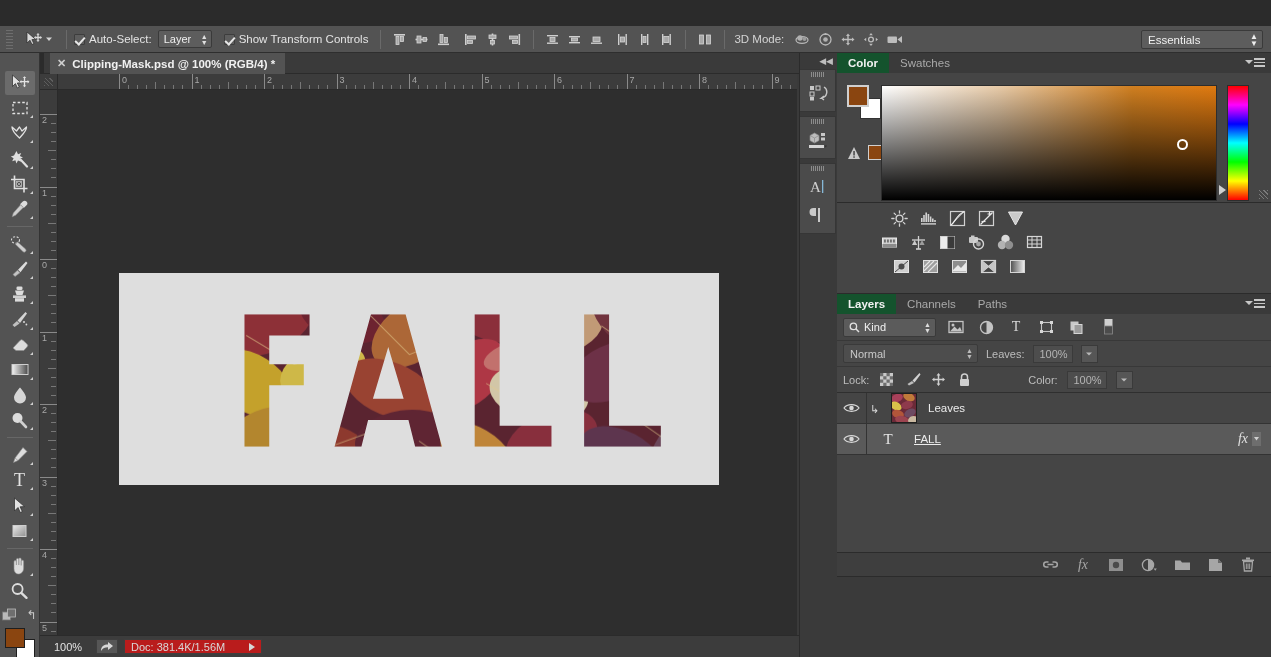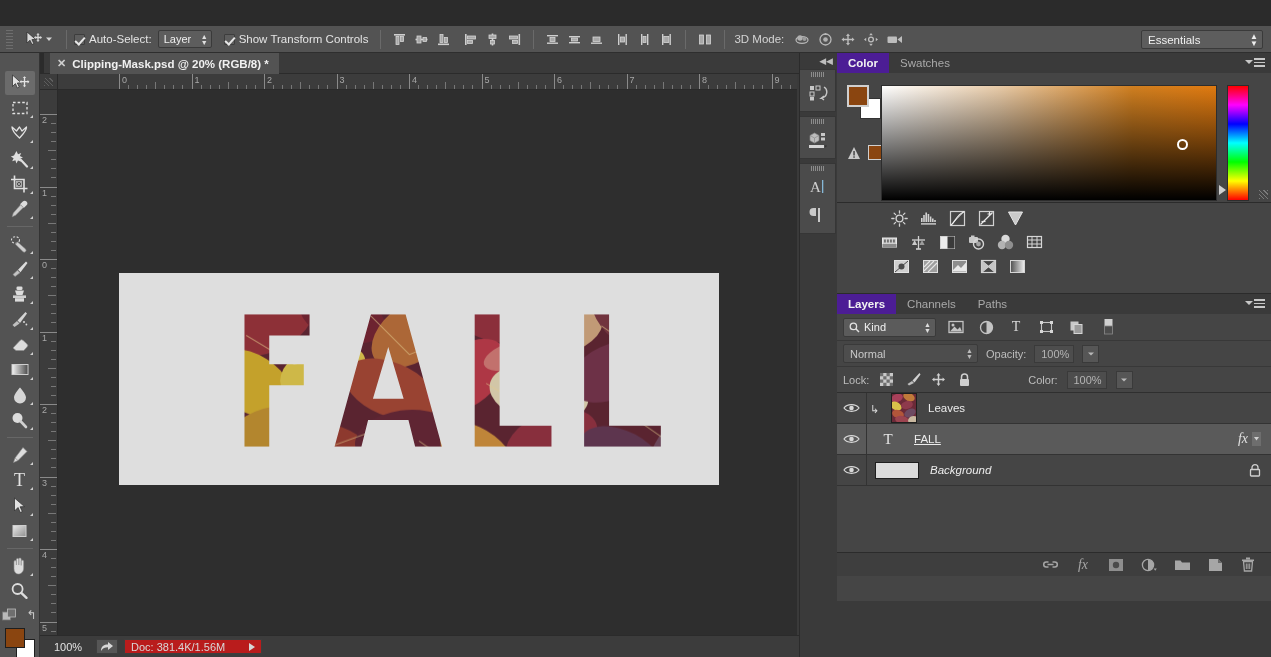--- a/index.html
+++ b/index.html
@@ -145,21 +145,21 @@
       background:repeating-linear-gradient(to right,#8c8c8c 0 1px,transparent 1px 2px); }
   .rail-item { height:28px; display:flex; align-items:center; justify-content:center; }
 
   
   .panels { position:absolute; left:837px; top:53px; width:434px; height:604px; background:#3a3a3a; }
   .panel { background:#454545; border-bottom:1px solid #2b2b2b; position:relative; }
   .panel-tabs {
     height:20px; background:#3a3a3a; display:flex; align-items:stretch; position:relative;
   }
   .ptab { padding:0 11px; font-size:11.5px; color:#a9a9a9; display:flex; align-items:center; }
-  .ptab.active { background:#4c1d95; color:#f2f2f2; font-weight:bold; }
+  .ptab.active { background:#14532d; color:#f2f2f2; font-weight:bold; }
   .pmenu { position:absolute; right:6px; top:5px; display:flex; align-items:center; gap:1px; }
   .pmenu .tri { width:0;height:0;border-left:4px solid transparent;
      border-right:4px solid transparent;border-top:4px solid #c7c7c7; }
   .pmenu .bars { display:flex; flex-direction:column; gap:2px; }
   .pmenu .bars i { display:block; width:11px; height:1.5px; background:#c7c7c7; }
 
   
   .color-body { height:129px; position:relative; padding:8px 10px; }
   .cp-fgbg { position:absolute; left:10px; top:12px; width:34px; height:34px; }
   .cp-fg { position:absolute; left:0; top:0; width:22px; height:22px; border:2px solid #cfcfcf; }
@@ -385,21 +385,21 @@
 
     <div class="ws-select">
       <span>Essentials</span>
       <span class="arrows">▲<br>▼</span>
     </div>
   </div>
 
   <div class="tabbar">
     <div class="doc-tab">
       <span class="tab-close">✕</span>
-      <span>Clipping-Mask.psd @ 20% (RGB/8) *</span>
+      <span>Clipping-Mask.psd @ 100% (RGB/4) *</span>
     </div>
   </div>
 
   <div class="toolbox">
     <div class="tool sel">
       <svg width="20" height="18" viewBox="0 0 20 18">
         <path d="M2.5 1 L2.5 12.5 L5.4 9.6 L7.4 14 L9.3 13 L7.3 9 L11 8.8 Z" fill="#e2e2e2" stroke="#2a2a2a" stroke-width=".7"></path>
         <path d="M14.5 3.5 V12 M10.5 7.7 H18.5" stroke="#e2e2e2" stroke-width="1.3"></path>
         <path d="M14.5 2.2 l1.7 1.8 h-3.4Z M14.5 13.3 l1.7-1.8 h-3.4Z M9.6 7.7 l1.8-1.7 v3.4Z M19.4 7.7 l-1.8-1.7 v3.4Z" fill="#e2e2e2"></path>
       </svg>
@@ -1140,21 +1140,21 @@
               <rect x="1.5" y="8" width="8" height="8" fill="#4c4c4c" stroke="#8a8a8a" stroke-width=".8"></rect>
             </svg>
         </div>
       </div>
 
       <div class="lp-blend">
         <div class="blend-select">
           <span>Normal</span>
           <span class="arrows">▲<br>▼</span>
         </div>
-        <span class="lbl-dim">Opacity:</span>
+        <span class="lbl-dim">Leaves:</span>
         <div class="numfield">100%</div>
         <div class="numstep">
           <svg width="8" height="6" viewBox="0 0 8 6">
               <path d="M1 1.5 L4 4.5 L7 1.5Z" fill="#b8b8b8"></path>
             </svg>
         </div>
       </div>
 
       <div class="lp-lock">
         <span class="lbl-dim">Lock:</span>
@@ -1239,36 +1239,20 @@
         <span class="layer-name underline">FALL</span>
         <div class="fx-cell">
           <span style="font-family:'Liberation Serif',serif;font-style:italic;font-size:14px;color:#e0e0e0;">fx</span>
           <svg width="9" height="14" viewBox="0 0 9 14">
               <rect width="9" height="14" fill="#6e6e6e"></rect>
               <path d="M2 5 L4.5 8.5 L7 5Z" fill="#d0d0d0"></path>
             </svg>
         </div>
       </div>
 
-      <div class="layer-row">
-        <div class="eye-cell">
-          <svg width="17" height="12" viewBox="0 0 17 12">
-              <path d="M1 6 C4 1.6, 13 1.6, 16 6 C13 10.4, 4 10.4, 1 6Z" fill="none" stroke="#d8d8d8" stroke-width="1.2"></path>
-              <circle cx="8.5" cy="6" r="2.3" fill="#d8d8d8"></circle>
-            </svg>
-        </div>
-        <div class="thumb-bg"></div>
-        <span class="layer-name italic">Background</span>
-        <div class="lock-cell">
-          <svg width="12" height="14" viewBox="0 0 12 14">
-              <path d="M3 6.5 V4.6 a3 3 0 0 1 6 0 V6.5" fill="none" stroke="#d0d0d0" stroke-width="1.3"></path>
-              <rect x="1.5" y="6.5" width="9" height="6.5" rx=".8" fill="none" stroke="#d0d0d0" stroke-width="1.3"></rect>
-            </svg>
-        </div>
-      </div>
 
       <div class="panel-empty"></div>
 
       <div class="lp-bottom">
         <div class="lpb-ico">
           <svg width="17" height="13" viewBox="0 0 17 13">
               <path d="M6.5 4 H4.2 a2.5 2.5 0 0 0 0 5 H6.5" fill="none" stroke="#a6a6a6" stroke-width="1.5"></path>
               <path d="M10.5 4 H12.8 a2.5 2.5 0 0 1 0 5 H10.5" fill="none" stroke="#a6a6a6" stroke-width="1.5"></path>
               <path d="M5.5 6.5 H11.5" stroke="#a6a6a6" stroke-width="1.5"></path>
             </svg>

